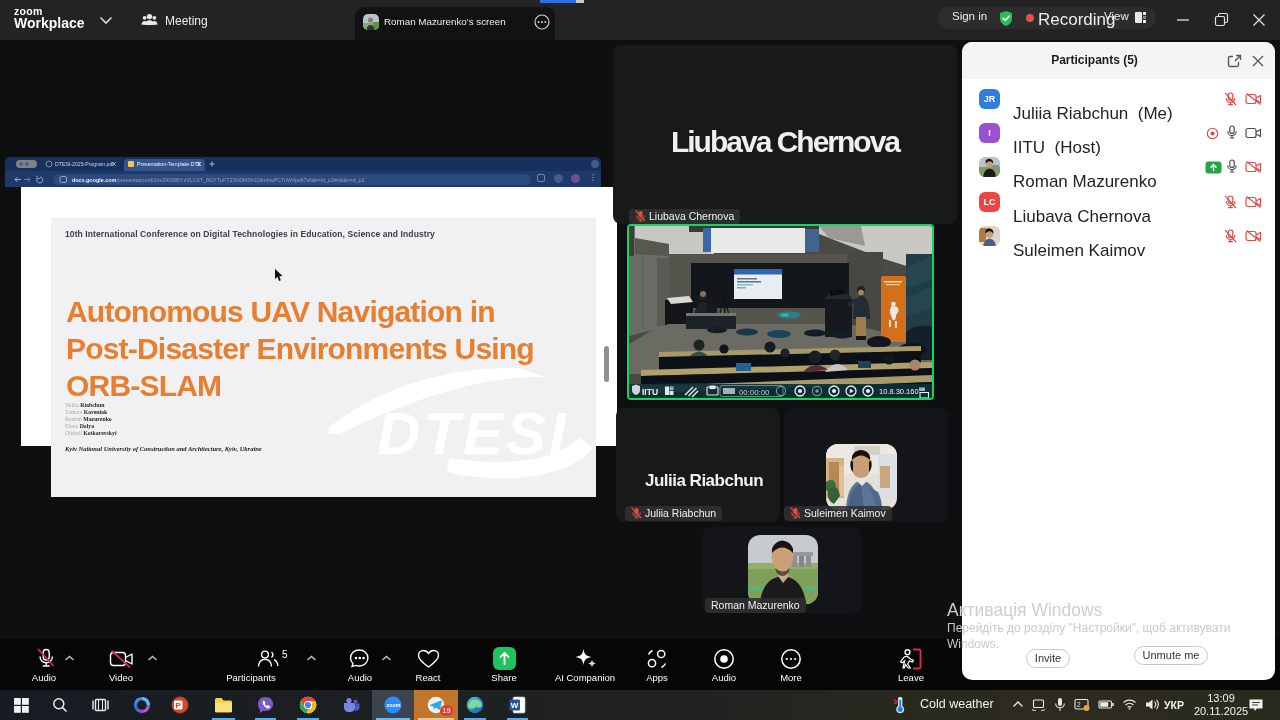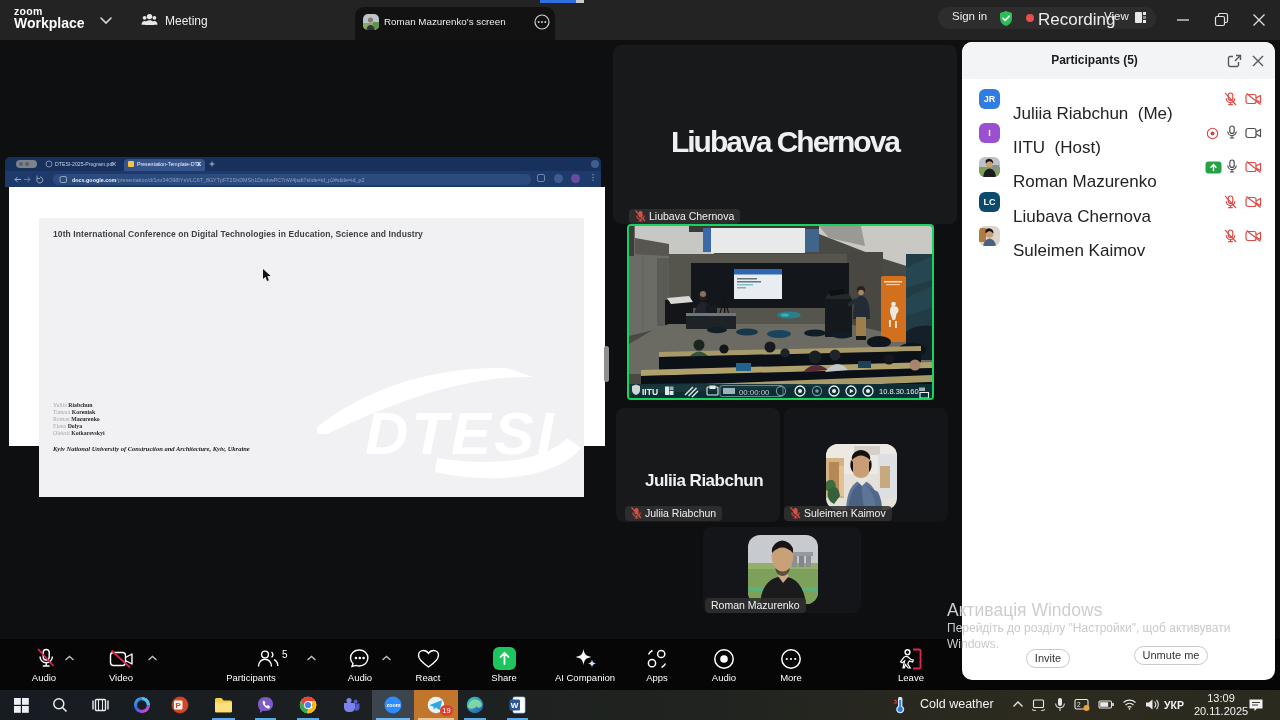--- a/index.html
+++ b/index.html
@@ -9,21 +9,21 @@
   
   #topbar { position:absolute; left:0; top:0; width:1280px; height:40px; background:#232323; }
   #maintab { position:absolute; left:355px; top:7px; width:200px; height:33px; background:#121212; border-radius:9px 9px 0 0; }
   #rightpill { position:absolute; left:938px; top:7px; width:218px; height:22px; background:#2d2d2d; border-radius:11px; }
   
   #main { position:absolute; left:0; top:40px; width:1280px; height:650px; background:#0e0f11; }
   
   #browser { position:absolute; left:5px; top:157px; width:596px; height:369px; }
   #btabbar { position:absolute; left:0; top:0; width:596px; height:14px; background:#17315c; border-radius:5px 5px 0 0; }
   #burlbar { position:absolute; left:0; top:14px; width:596px; height:16px; background:#1e3a6b; }
-  #bpage   { position:absolute; left:4px; top:30px; width:596px; height:259px; background:#ffffff; }
+  #bpage   { position:absolute; left:16px; top:30px; width:596px; height:259px; background:#ffffff; }
   #slide   { position:absolute; left:30px; top:31px; width:545px; height:279px; background:#f1f1f3; }
   
   .tile { position:absolute; background:#18191b; border-radius:8px; }
   .vlabel { position:absolute; background:rgba(48,48,48,0.88); border-radius:4px; color:#f2f2f2; font-size:10.5px; line-height:15px; padding:0 6px; white-space:nowrap; }
   .bigname { position:absolute; color:#f0f0f0; font-weight:700; text-align:center; }
   
   #panel { position:absolute; left:962px; top:42px; width:313px; height:638px; background:#ffffff; border-radius:10px; z-index:50; }
   #phead { position:absolute; left:0; top:0; width:313px; height:37px; background:#f3f4f6; border-radius:10px 10px 0 0; }
   .prow { position:absolute; left:0; width:313px; height:34px; }
   .pava { position:absolute; left:17px; top:7px; width:21px; height:20px; border-radius:6px; color:#fff; font-size:9px; font-weight:700; text-align:center; line-height:20px; }
@@ -143,20 +143,21 @@
         <text x="19" y="7.5" font-size="5.4" font-weight="700" fill="#e8edf4" font-family="Liberation Sans">docs.google.com<tspan font-weight="400" fill="#8ba0bd">/presentation/d/1nv34O98IYsVLC6T_8GYTpFT2ShDMSh1DimhwPC7nW4jsdt7slide=id_p2#slide=id_p2</tspan></text>
       </svg>
       <div class="abs" style="left:532px;top:3px;width:8px;height:8px;border:1px solid #6e87ac;border-radius:2px;"></div>
       <div class="abs" style="left:549px;top:3px;width:9px;height:9px;border-radius:50%;background:#3d5c90;"></div>
       <div class="abs" style="left:566px;top:3px;width:9px;height:9px;border-radius:50%;background:#6a4b9e;"></div>
       <div class="abs" style="left:584px;top:2px;color:#c2cbda;font-size:8px;">⋮</div>
     </div>
     <div id="bpage">
       <div id="slide">
         <div class="abs" style="left:14px;top:11px;color:#3c4043;font-size:8.5px;font-weight:700;letter-spacing:0.1px;">10th International Conference on Digital Technologies in Education, Science and Industry</div>
+        <div class="abs" style="left:15px;top:75px;color:#e87e2f;font-size:30px;font-weight:700;line-height:37px;letter-spacing:-0.8px;">Autonomous UAV Navigation in<br>Post-Disaster Environments Using<br>ORB-SLAM</div>
         <div class="abs" style="left:14px;top:184px;font-family:'Liberation Serif',serif;font-size:5.8px;line-height:7px;color:#2b2b2b;">
           <span style="color:#a9a9a9;">Yuliia</span> <b>Riabchun</b><br>
           <span style="color:#a9a9a9;">Tamara</span> <b>Koreniak</b><br>
           <span style="color:#a9a9a9;">Roman</span> <b>Mazurenko</b><br>
           <span style="color:#a9a9a9;">Elena</span> <b>Dolya</b><br>
           <span style="color:#a9a9a9;">Oleksii</span> <b>Kotkarevskyi</b>
         </div>
         <div class="abs" style="left:14px;top:227px;font-family:'Liberation Serif',serif;font-style:italic;font-size:6.5px;color:#222;font-weight:600;">Kyiv National University of Construction and Architecture, Kyiv, Ukraine</div>
         <svg class="abs" style="left:278px;top:146px;" width="272" height="124" viewBox="0 0 272 124">
           <path d="M -8 70 C 40 28 110 2 190 4 L 216 13 C 140 12 70 42 10 70 Z" fill="#ffffff"></path>
@@ -437,21 +438,21 @@
         <path d="M1.8 6.4 a4.2 4.2 0 0 0 8.4 0 M6 10.8 V13 M3.8 13 h4.4" stroke="#4d4d4d" stroke-width="1.2" fill="none"></path>
       </svg>
       <svg class="abs" style="left:283px;top:11px;" width="17" height="12" viewBox="0 0 17 12">
         <rect x="1" y="1.5" width="10" height="9" rx="2" fill="none" stroke="#e04a45" stroke-width="1.2"></rect>
         <path d="M11 5 L15.5 2.5 V9.5 L11 7" fill="none" stroke="#e04a45" stroke-width="1.2"></path>
         <line x1="1.5" y1="0.5" x2="15.5" y2="11.5" stroke="#e04a45" stroke-width="1.2"></line>
       </svg>
     </div>
 
     <div class="prow" style="top:143px;">
-      <div class="pava" style="background:#0c4a6e;">LC</div>
+      <div class="pava" style="background:#ef4444;">LC</div>
       <div class="pname">Liubava Chernova</div>
       <svg class="abs" style="left:262px;top:10px;" width="13" height="14" viewBox="0 0 13 14">
         <rect x="4.2" y="1" width="4.6" height="7.4" rx="2.3" fill="none" stroke="#e04a45" stroke-width="1.2"></rect>
         <path d="M2.2 6.2 a4.3 4.3 0 0 0 8.6 0 M6.5 10.5 V12.6 M4.2 12.6 h4.6" stroke="#e04a45" stroke-width="1.2" fill="none"></path>
         <line x1="1" y1="0.8" x2="12" y2="13" stroke="#e04a45" stroke-width="1.2"></line>
       </svg>
       <svg class="abs" style="left:283px;top:11px;" width="17" height="12" viewBox="0 0 17 12">
         <rect x="1" y="1.5" width="10" height="9" rx="2" fill="none" stroke="#e04a45" stroke-width="1.2"></rect>
         <path d="M11 5 L15.5 2.5 V9.5 L11 7" fill="none" stroke="#e04a45" stroke-width="1.2"></path>
         <line x1="1.5" y1="0.5" x2="15.5" y2="11.5" stroke="#e04a45" stroke-width="1.2"></line>

